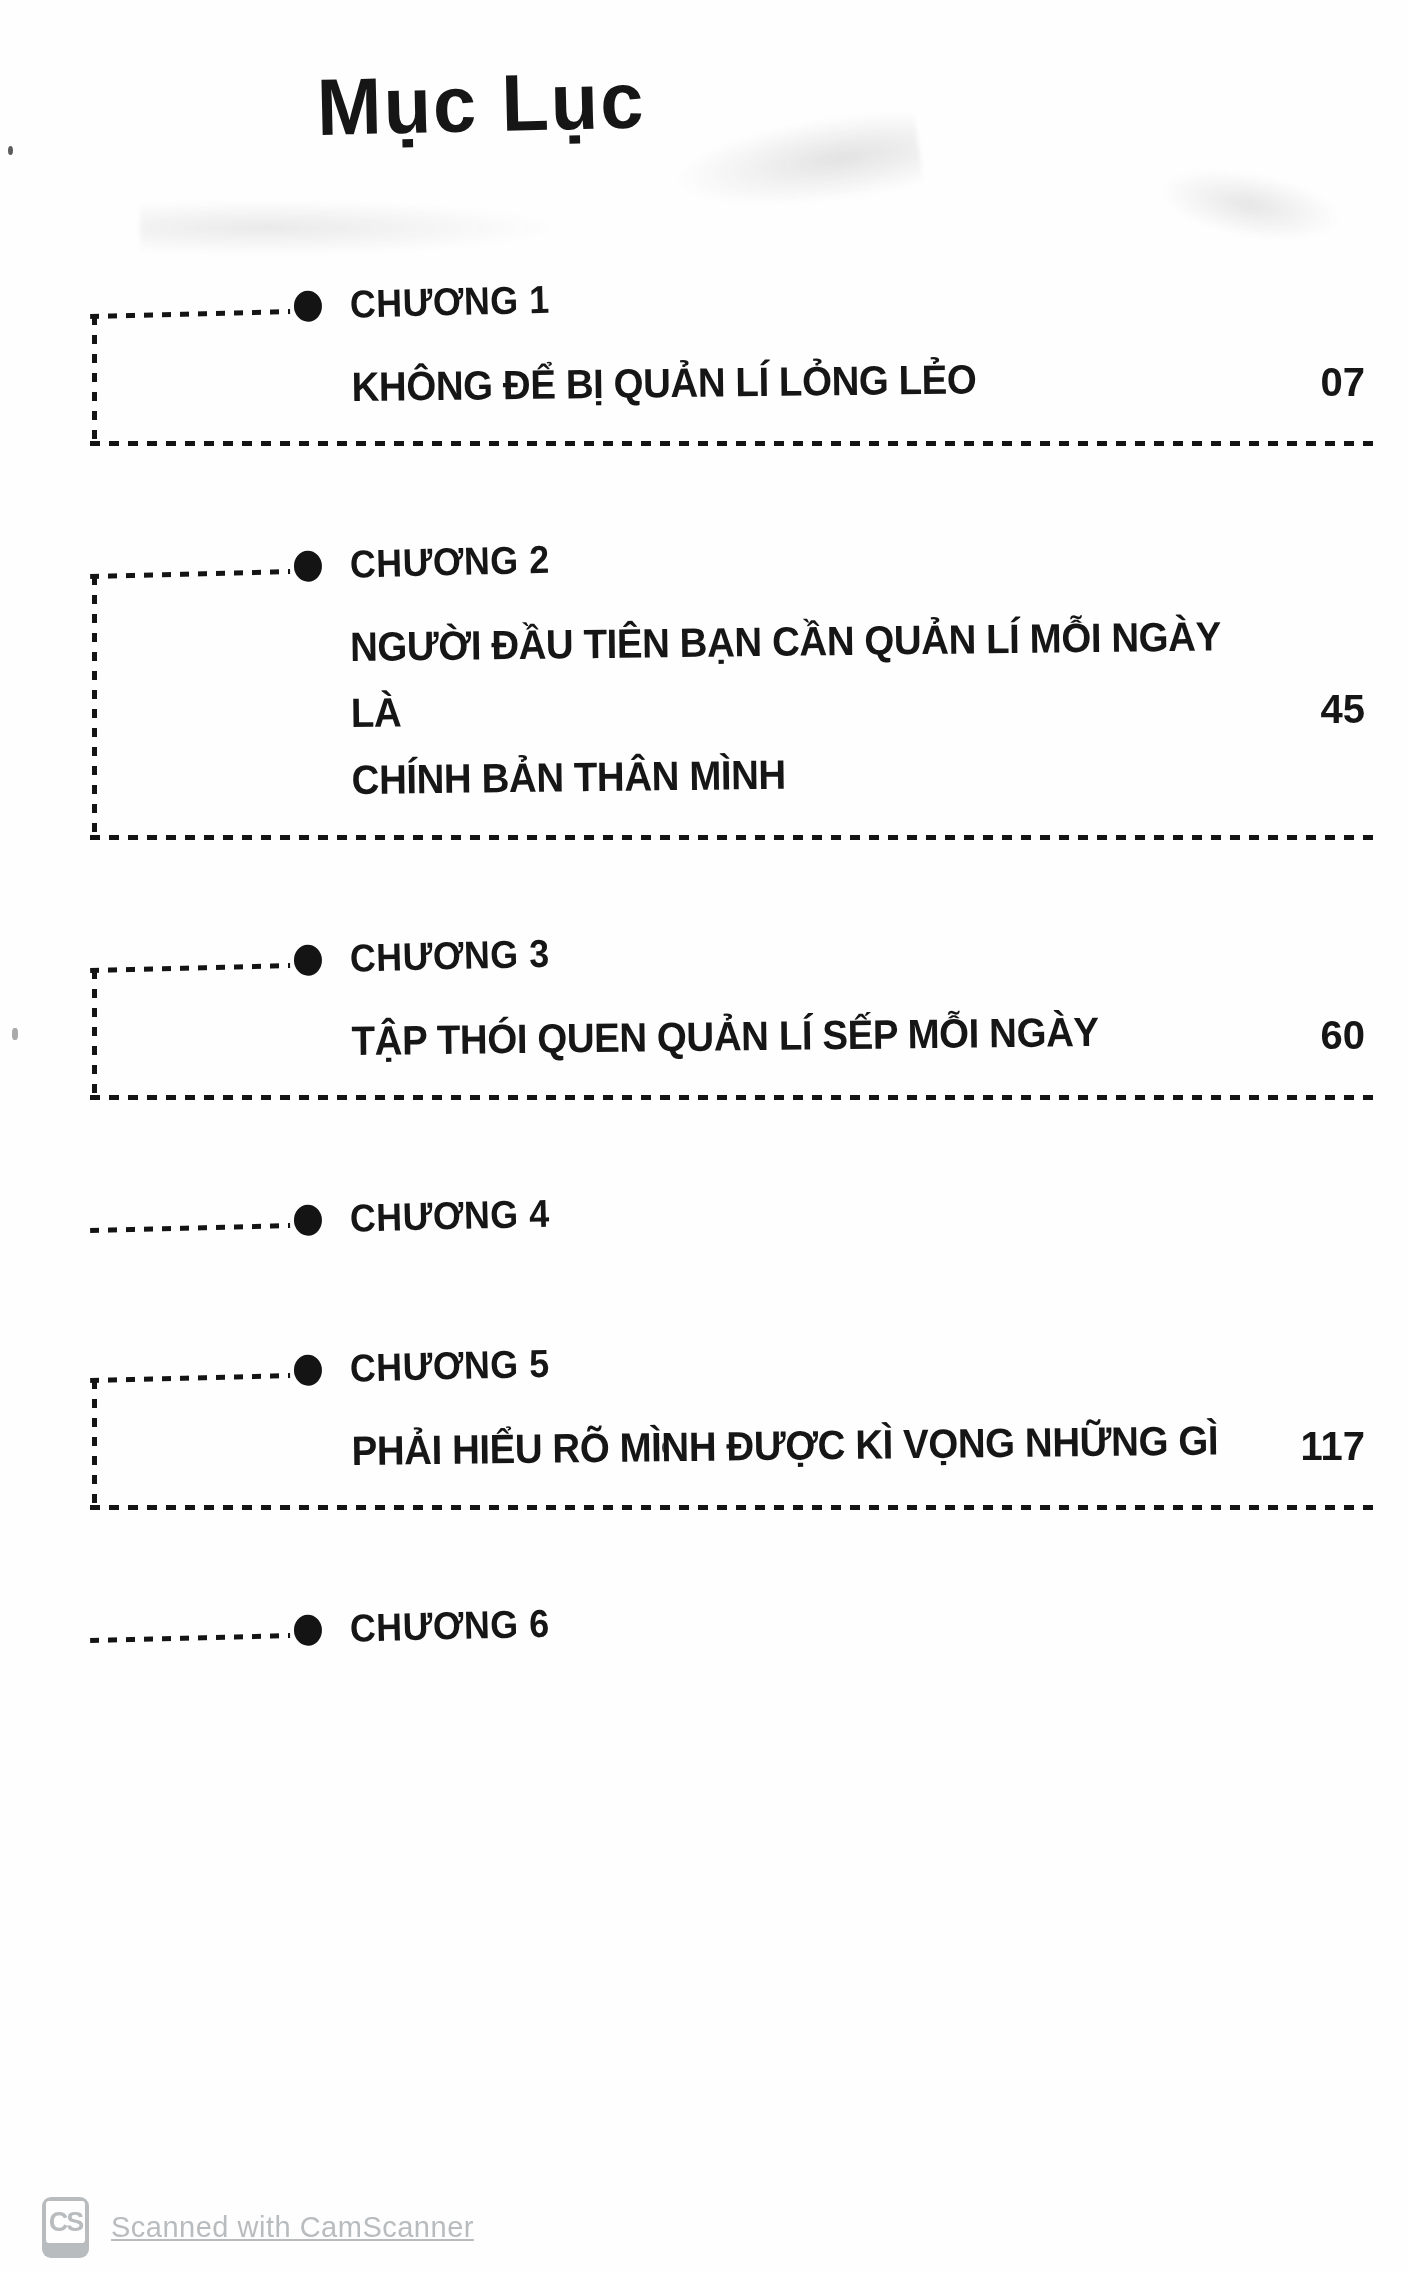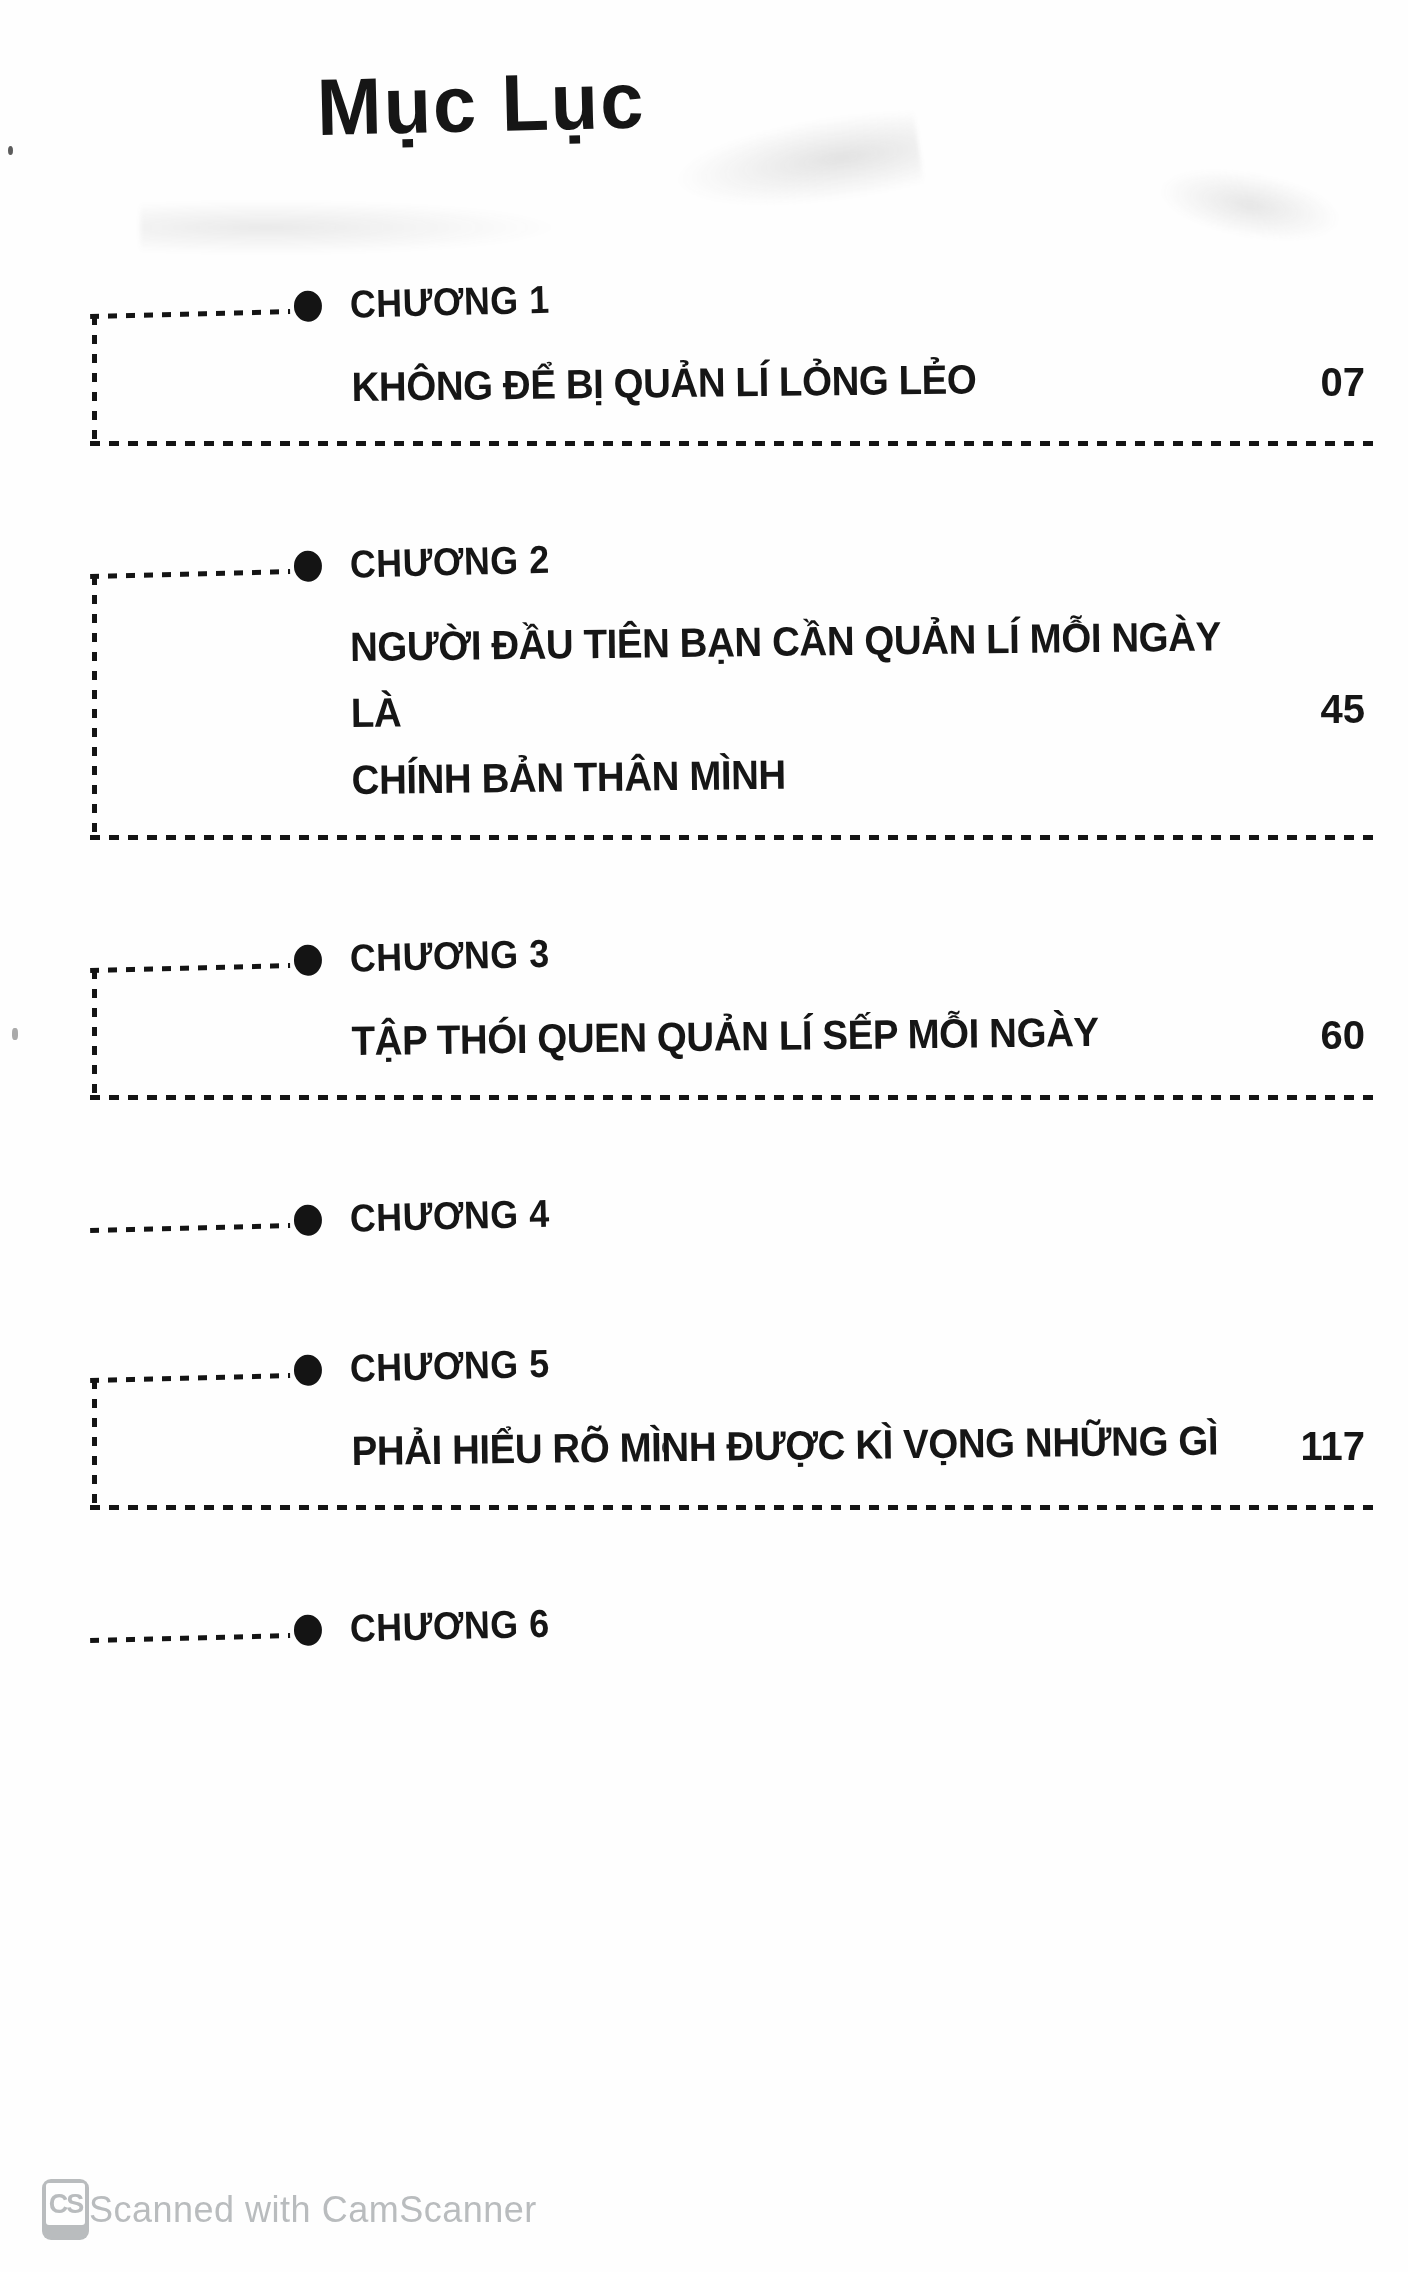--- a/index.html
+++ b/index.html
@@ -79,35 +79,36 @@
     transform:rotate(-0.7deg) scaleX(0.94); transform-origin:left bottom;
     padding-right:20px;
   }
   .chapter-page {
     font-size:40px; font-weight:bold; flex:none;
     padding-bottom:10px; letter-spacing:0;
   }
 
   
   .footer {
-    position:absolute; left:42px; bottom:32px;
-    display:flex; align-items:center; 
+    position:absolute; left:42px; bottom:14px;
+    display:flex; align-items:center; gap:22px;
     color:#b9bcbe;
+    text-decoration:underline;
   }
   .cs-logo {
     position:relative; width:47px; height:61px; flex:none;
     background:#b9bcbe; border-radius:9px;
   }
   .cs-screen {
     position:absolute; left:4px; right:4px; top:4px; bottom:15px;
     background:#fefefe; border-radius:3px;
     display:flex; align-items:center; justify-content:center;
     font-size:27px; font-weight:bold; color:#b9bcbe; letter-spacing:-2px;
   }
-  .footer-text { font-size:36px; letter-spacing:0.5px; }
+  .footer-text { font-size:29px; letter-spacing:0.5px; }
 </style>
 </head>
 <body>
 
 <div class="page">
 
   <h1 class="doc-title">Mục Lục</h1>
 
   <span class="artifact smudge1"></span>
   <span class="artifact smudge2"></span>

